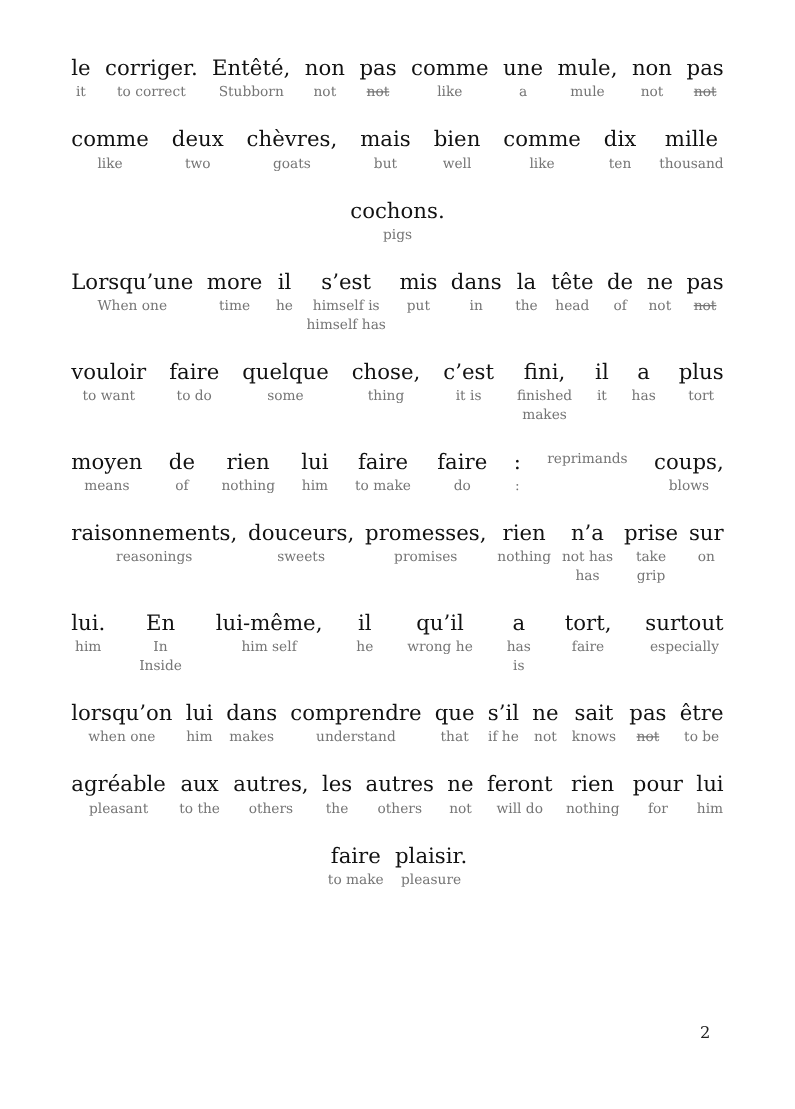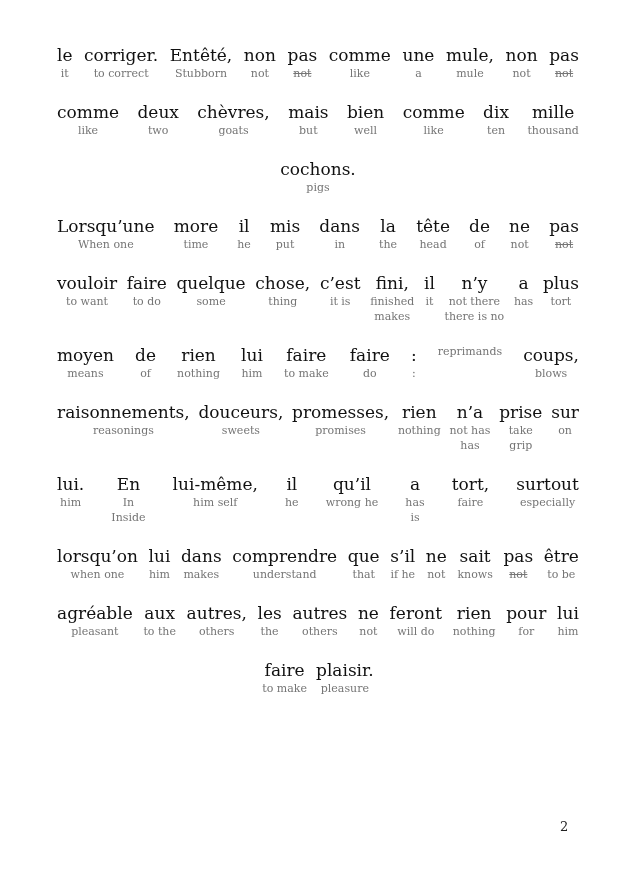--- a/index.html
+++ b/index.html
@@ -148,20 +148,25 @@
         </span>
         <span class="word">
           <span class="fr">more</span>
           <span class="gl">time</span>
         </span>
         <span class="word">
           <span class="fr">il</span>
           <span class="gl">he</span>
         </span>
         <span class="word">
+          <span class="fr">s’est</span>
+          <span class="gl">himself is</span>
+          <span class="gl">himself has</span>
+        </span>
+        <span class="word">
           <span class="fr">mis</span>
           <span class="gl">put</span>
         </span>
         <span class="word">
           <span class="fr">dans</span>
           <span class="gl">in</span>
         </span>
         <span class="word">
           <span class="fr">la</span>
           <span class="gl">the</span>
@@ -205,25 +210,20 @@
           <span class="gl">it is</span>
         </span>
         <span class="word">
           <span class="fr">fini,</span>
           <span class="gl">finished</span>
           <span class="gl">makes</span>
         </span>
         <span class="word">
           <span class="fr">il</span>
           <span class="gl">it</span>
-        </span>
-        <span class="word">
-          <span class="fr">n’y</span>
-          <span class="gl">not there</span>
-          <span class="gl">there is no</span>
         </span>
         <span class="word">
           <span class="fr">a</span>
           <span class="gl">has</span>
         </span>
         <span class="word">
           <span class="fr">plus</span>
           <span class="gl">tort</span>
         </span>
       </div>

